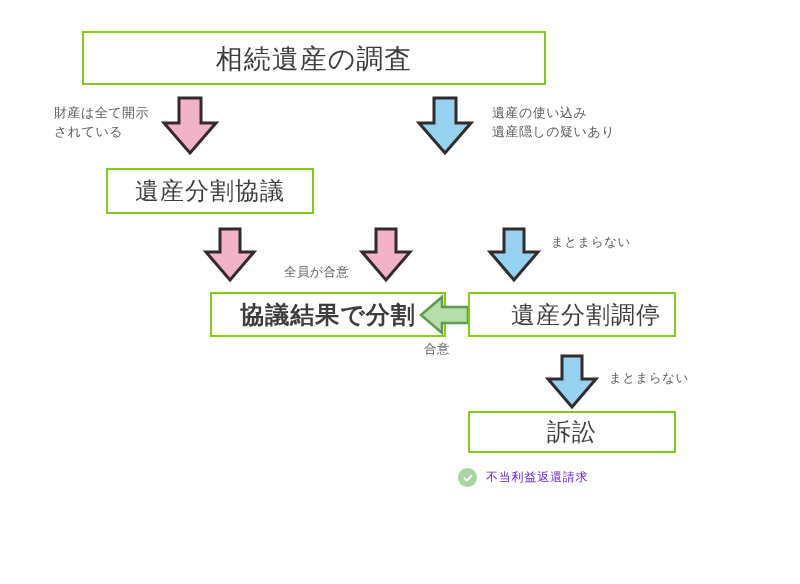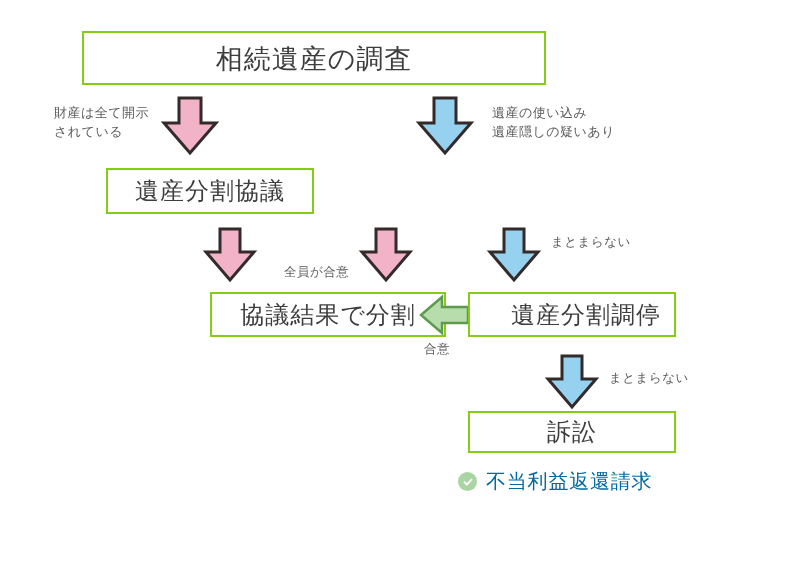--- a/index.html
+++ b/index.html
@@ -76,22 +76,22 @@
     height: 19px;
     border-radius: 50%;
     background: #a8d5a2;
     display: flex;
     align-items: center;
     justify-content: center;
     flex: 0 0 auto;
   }
   .check-icon svg { display: block; }
   .bullet-text {
-    font-size: 20px;
-    color: #0369a1;
+    font-size: 12px;
+    color: #6d28d9;
     letter-spacing: 0.8px;
     white-space: nowrap;
   }
 </style>
 </head>
 <body>
 
 <div id="canvas">
 
   <div class="node" style="left:82px; top:31px; width:464px; height:54px; font-size:27px;">
@@ -133,21 +133,21 @@
 
   <div class="note-sm" style="left:284px; top:264px;">全員が合意</div>
 
   <div class="arrow" style="left:488px; top:228px;">
     <svg width="52" height="54" viewBox="0 0 52 54">
       <polygon points="16,1 36,1 36,24 50,24 26,52 2,24 16,24" fill="#96d2f0" stroke="#332a2a" stroke-width="3" stroke-linejoin="miter"></polygon>
     </svg>
   </div>
   <div class="note-sm" style="left:551px; top:234px;">まとまらない</div>
 
-  <div class="node" style="left:210px; top:292px; width:236px; height:45px; font-size:24px;">
+  <div class="node" style="left:210px; top:292px; width:236px; height:45px; font-size:24px;font-weight:bold;">
     <span class="node-label">協議結果で分割</span>
   </div>
 
   <div class="arrow" style="left:420px; top:295px;">
     <svg width="50" height="40" viewBox="0 0 50 40">
       <polygon points="1,20 22,2 22,12 48,12 48,28 22,28 22,38" fill="#b7ddac" stroke="#5e9b4e" stroke-width="2.5" stroke-linejoin="miter"></polygon>
     </svg>
   </div>
   <div class="note-sm" style="left:424px; top:341px;">合意</div>
 

